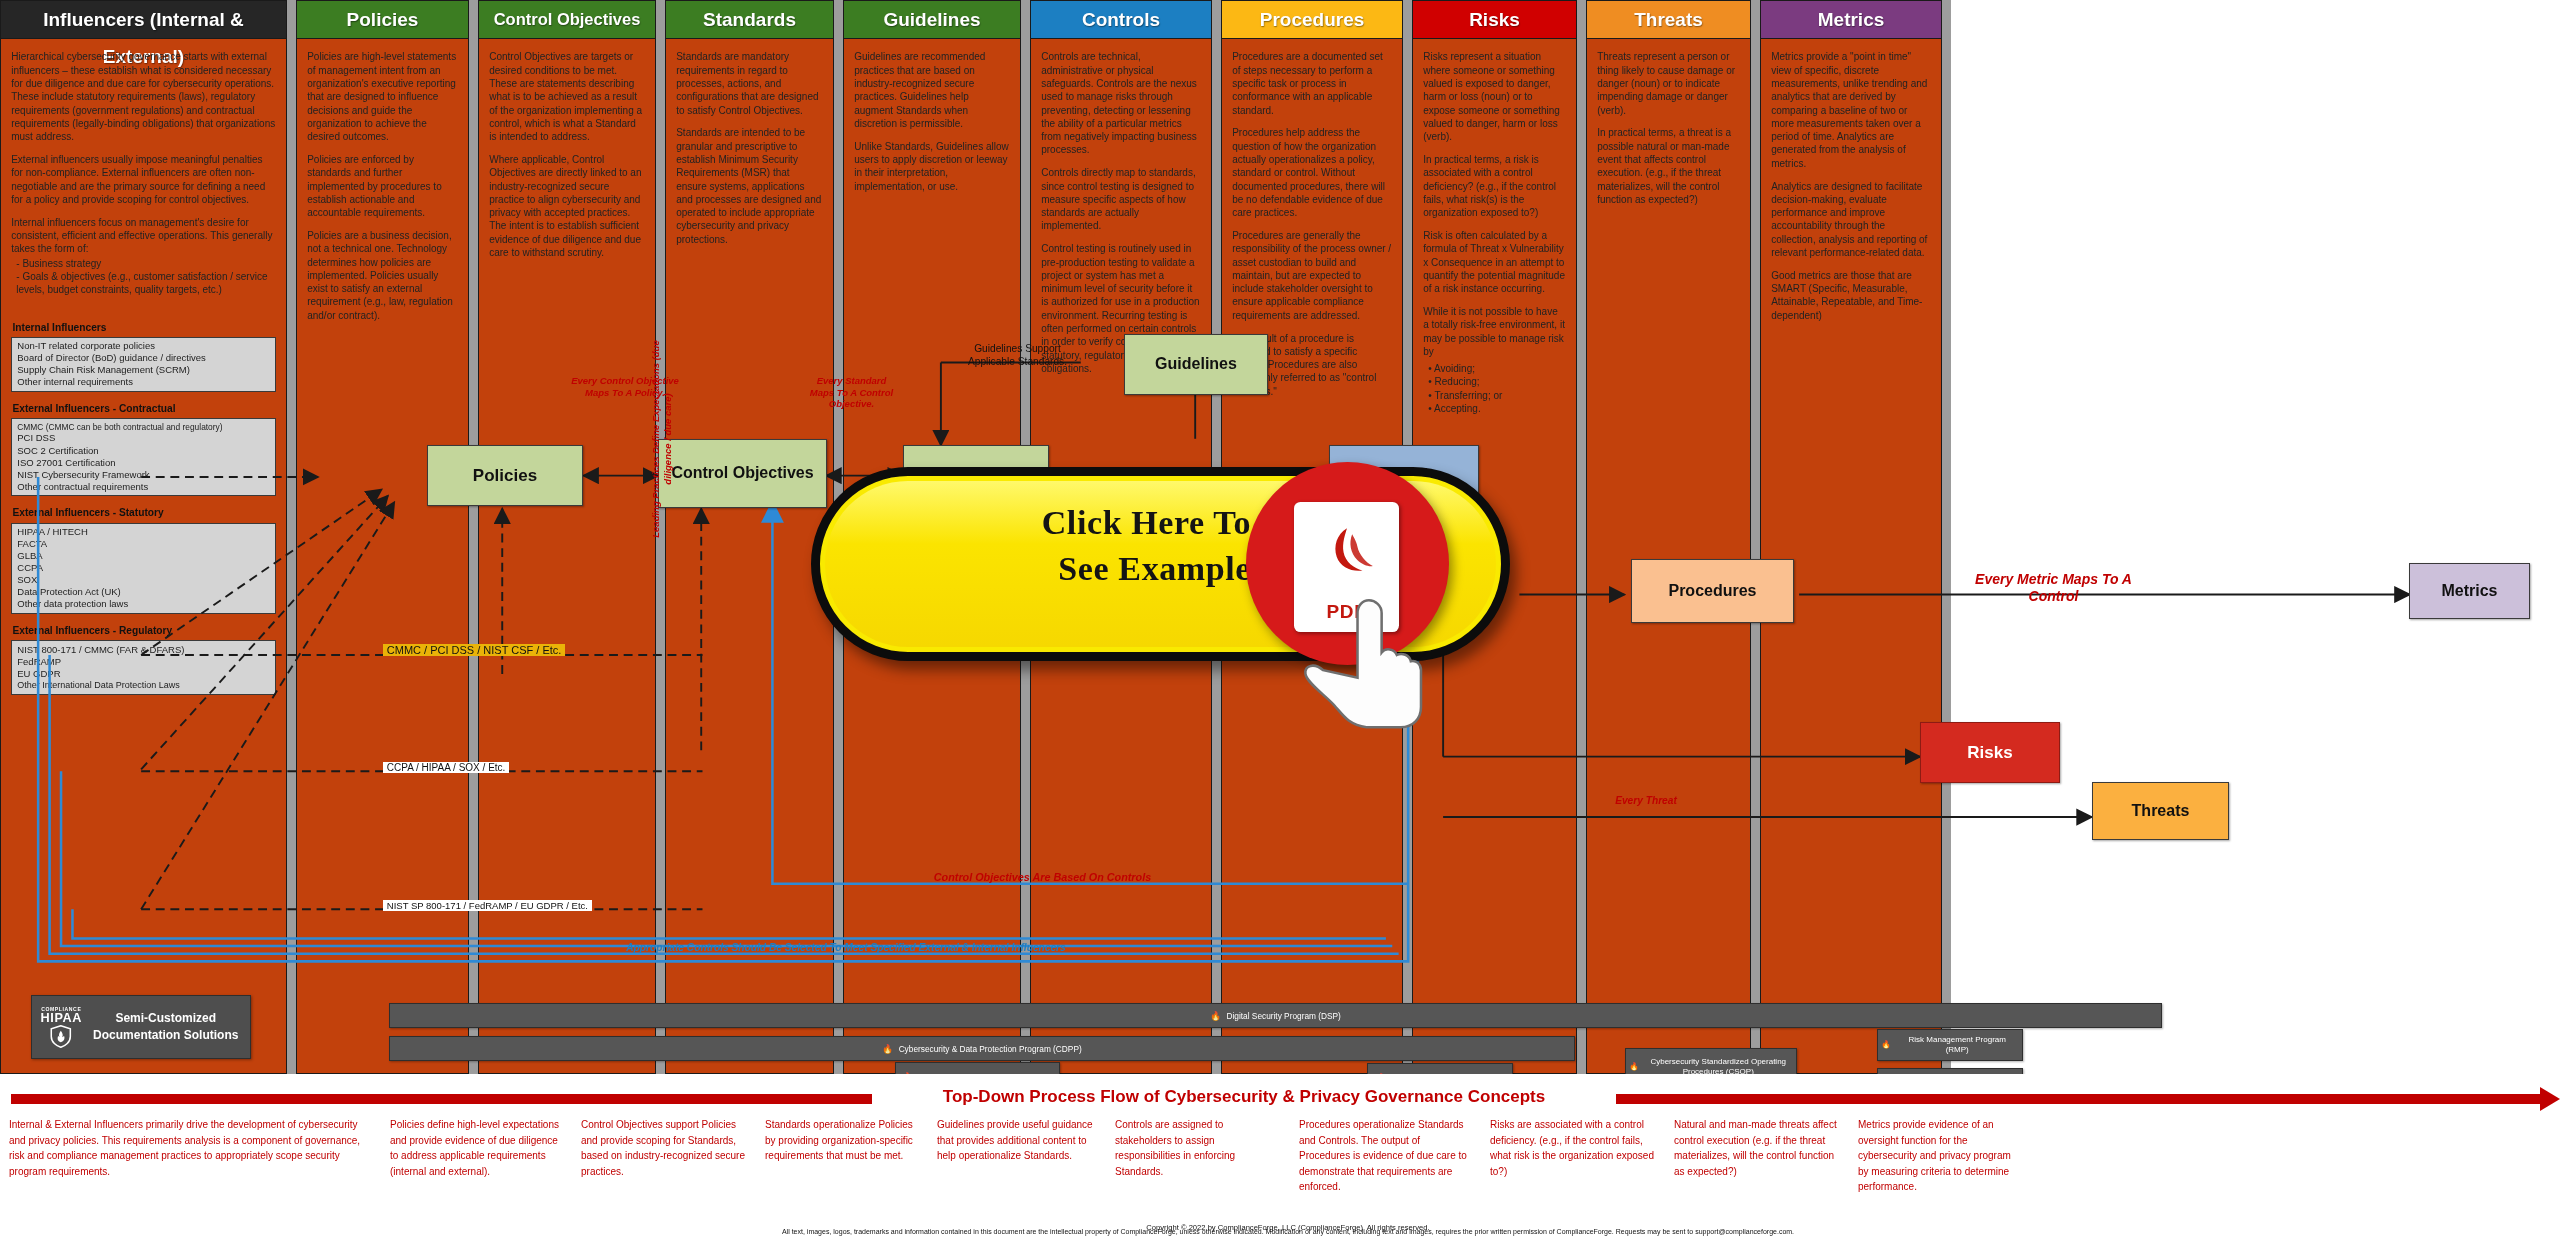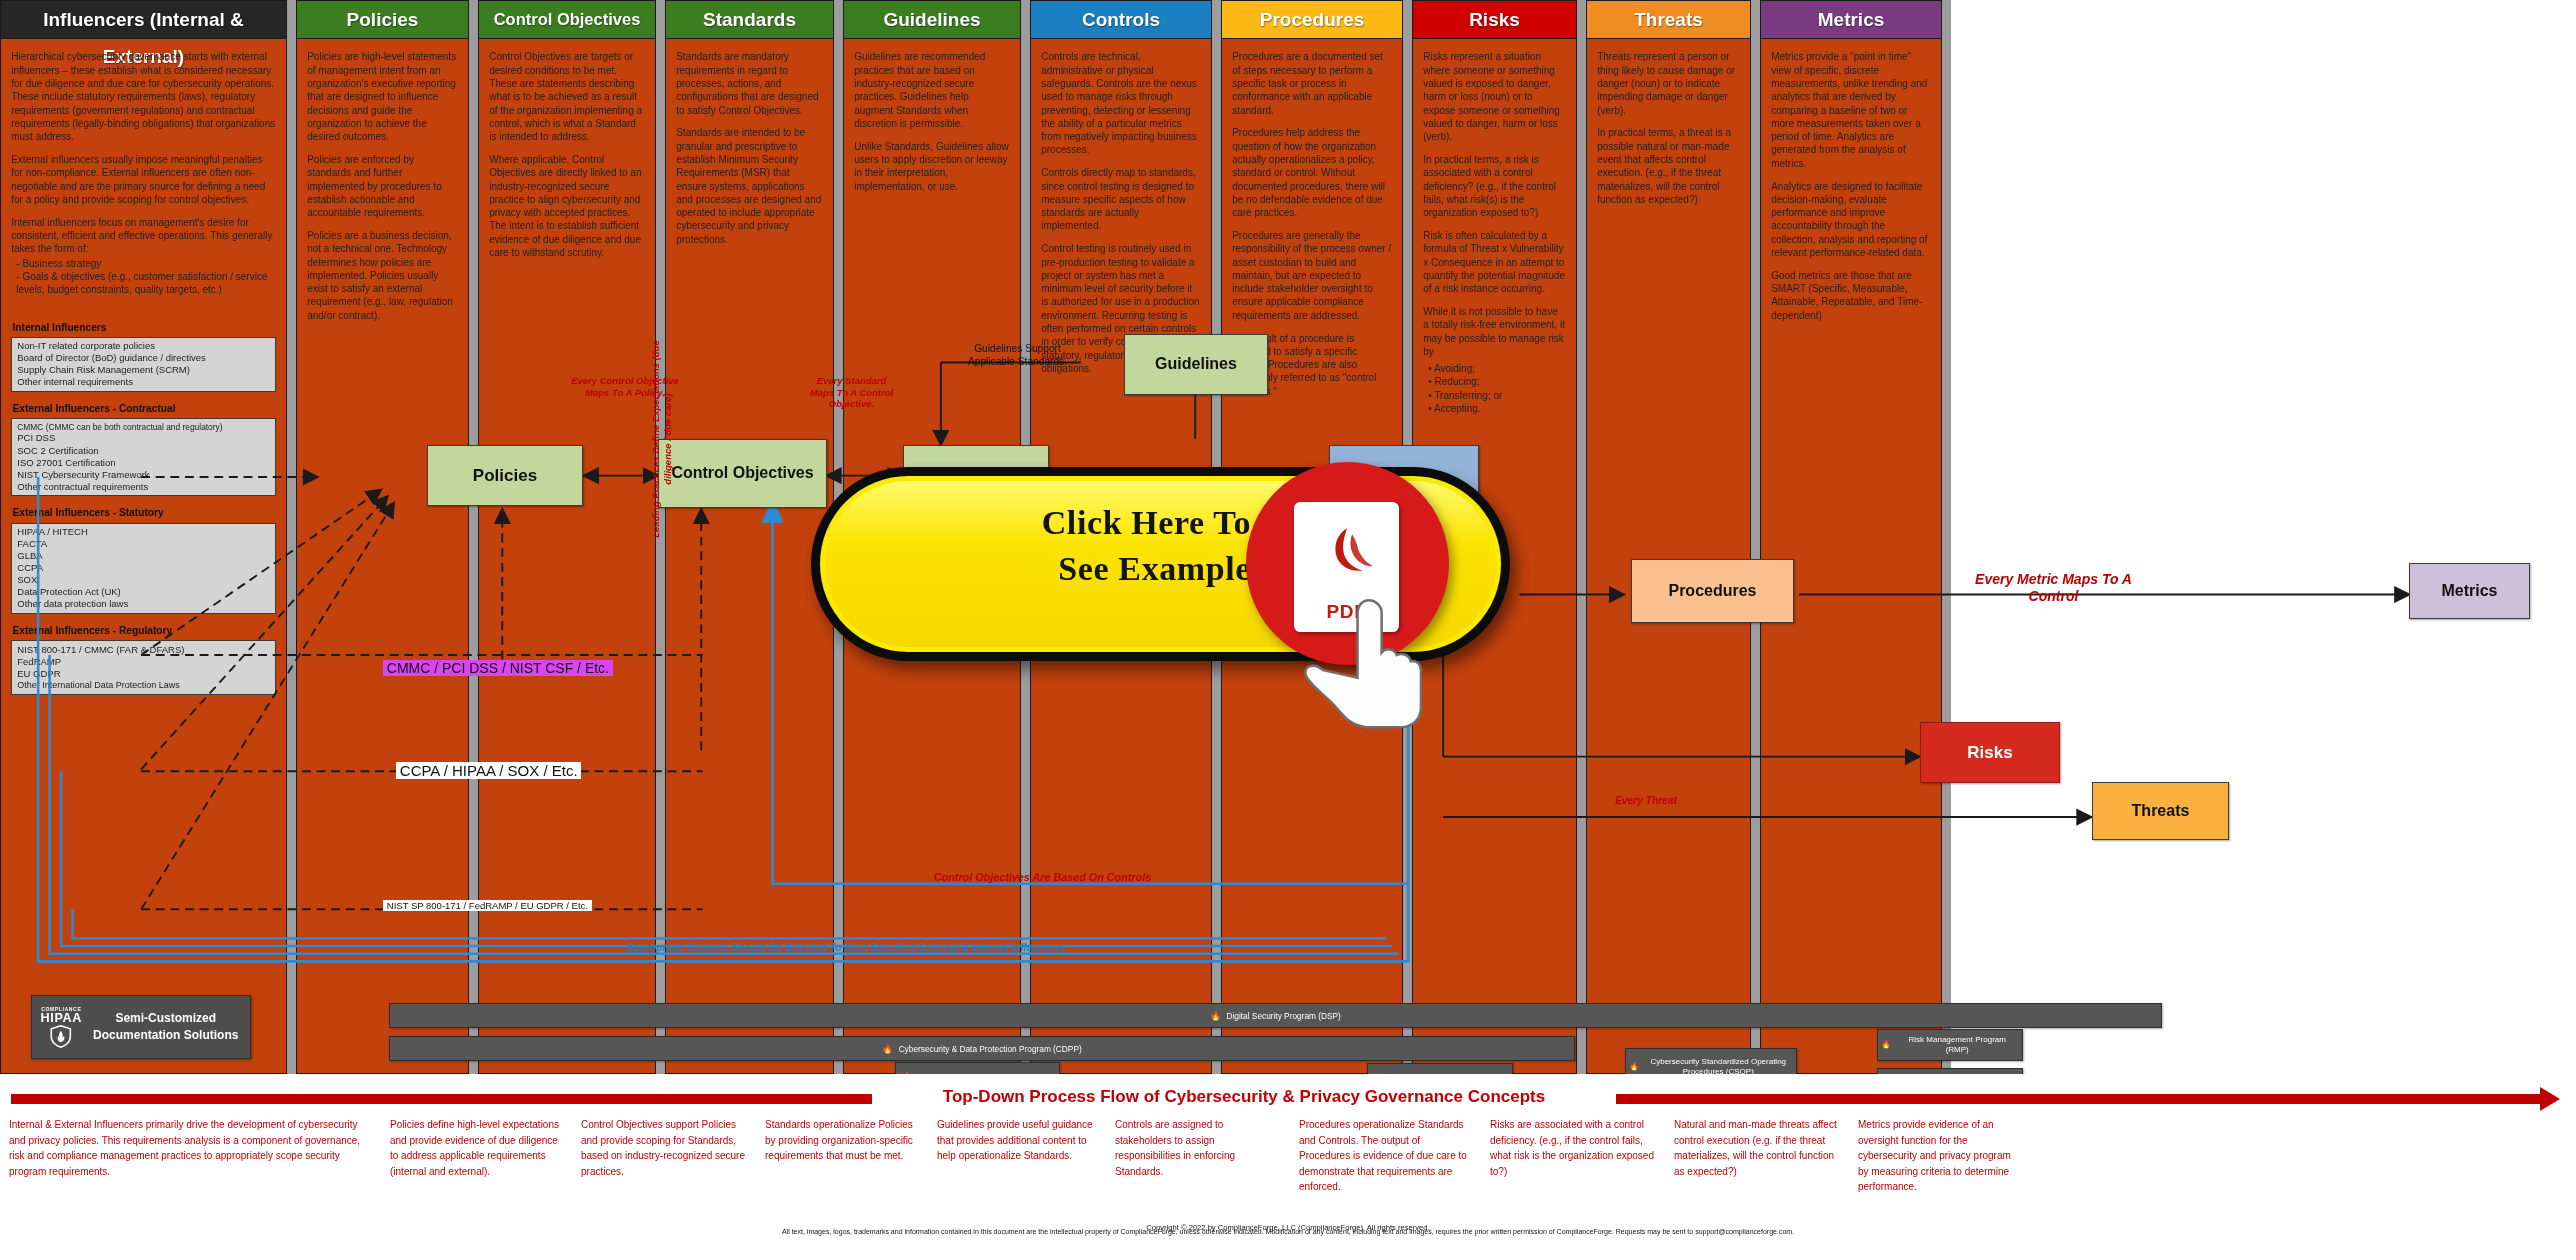--- a/index.html
+++ b/index.html
@@ -332,22 +332,22 @@
   <div class="redlbl" style="left:650px;top:544px;width:210px;transform:rotate(-90deg);transform-origin:left top;">Leading Practices Define Expectations (due diligence / due care)</div>
 
   <div class="redlbl" style="left:909px;top:871px;width:267px;font-size:10.8px;">Control Objectives Are Based On Controls</div>
 
   <div class="bluelbl" style="left:528px;top:942px;width:636px;">Appropriate Controls Should Be Selected To Meet Specified External &amp; Internal Influencers</div>
 
   <div class="redlbl" style="left:1952px;top:571px;width:203px;font-size:14px;font-style:italic;">Every Metric Maps To A Control</div>
 
   <div class="redlbl" style="left:1589px;top:795px;width:114px;font-size:10.2px;">Every Threat</div>
 
-  <div style="position:absolute;left:383px;top:660px;background:#d946ef;padding:0 3.8px;font-size:14px;color:#111;">CMMC / PCI DSS / NIST CSF / Etc.</div>
-  <div style="position:absolute;left:396px;top:762px;background:#fff;padding:0 3.8px;font-size:15px;color:#111;">CCPA / HIPAA / SOX / Etc.</div>
+  <div style="position:absolute;left:383px;top:644px;background:#eab308;padding:0 3.8px;font-size:11px;color:#111;">CMMC / PCI DSS / NIST CSF / Etc.</div>
+  <div style="position:absolute;left:383px;top:762px;background:#fff;padding:0 3.8px;font-size:10px;color:#111;">CCPA / HIPAA / SOX / Etc.</div>
   <div style="position:absolute;left:383px;top:900px;background:#fff;padding:0 3.8px;font-size:9.5px;color:#111;">NIST SP 800-171 / FedRAMP / EU GDPR / Etc.</div>
 
   <div class="bar" style="left:389px;top:1003px;width:1771px;height:23px;">
     <span class="flame">🔥</span>
     <span>Digital Security Program (DSP)</span>
   </div>
 
   <div class="bar" style="left:389px;top:1036px;width:1184px;height:23px;">
     <span class="flame">🔥</span>
     <span>Cybersecurity &amp; Data Protection Program (CDPP)</span>

